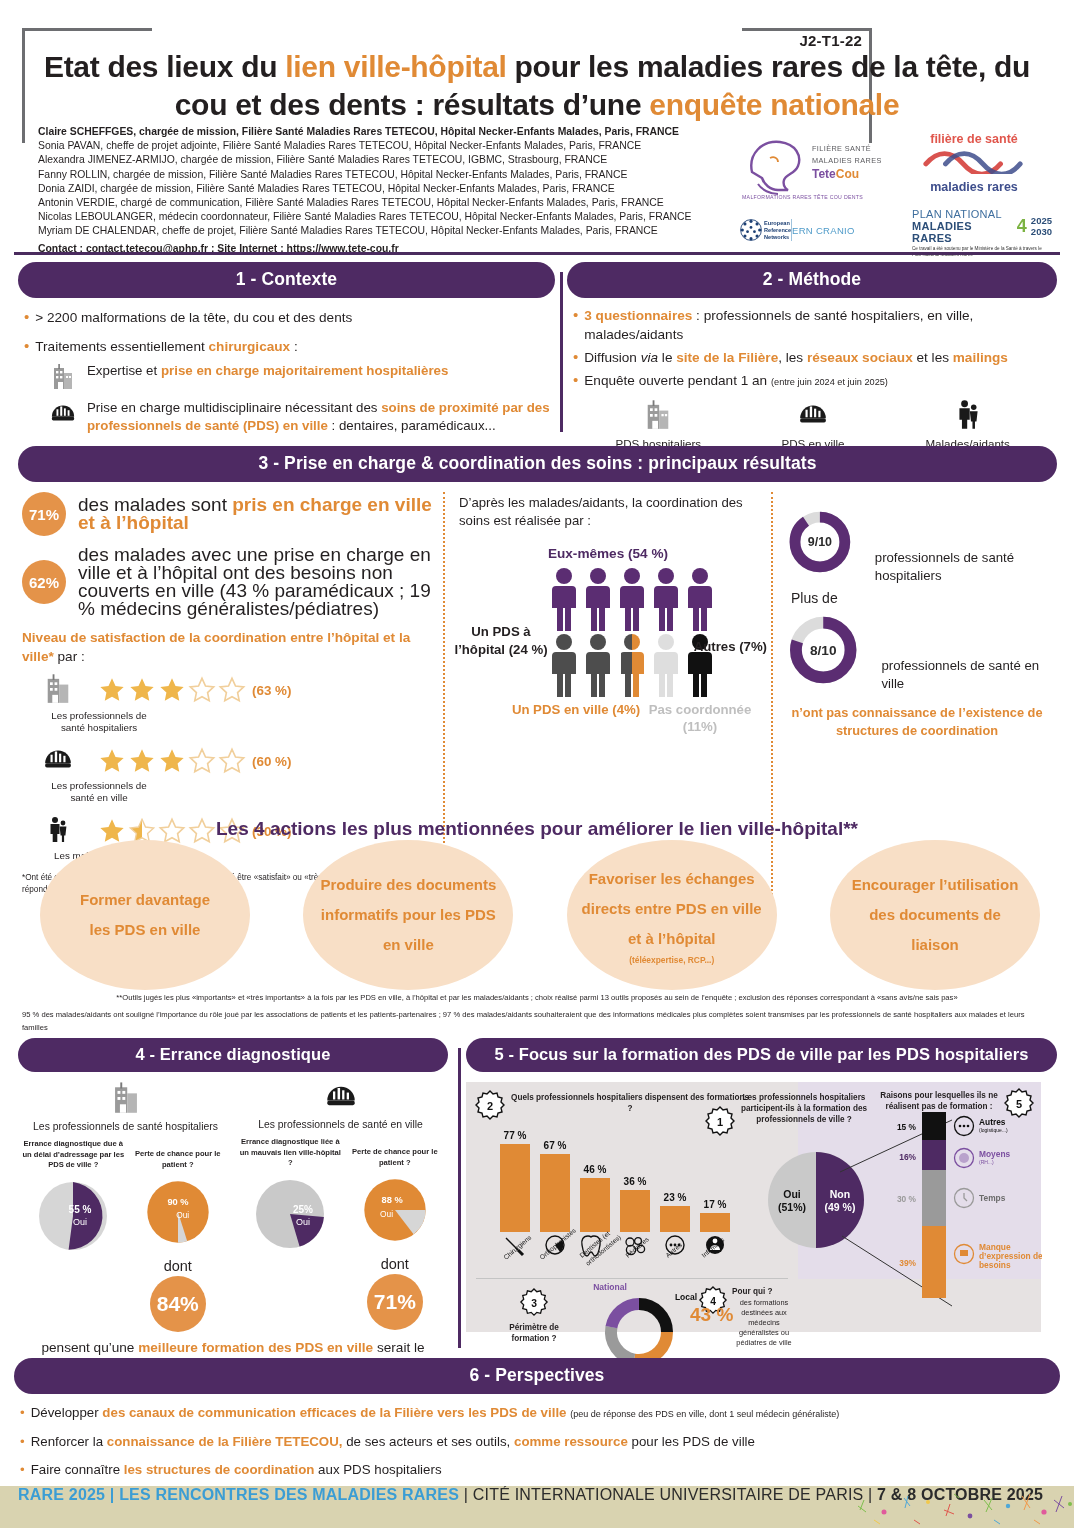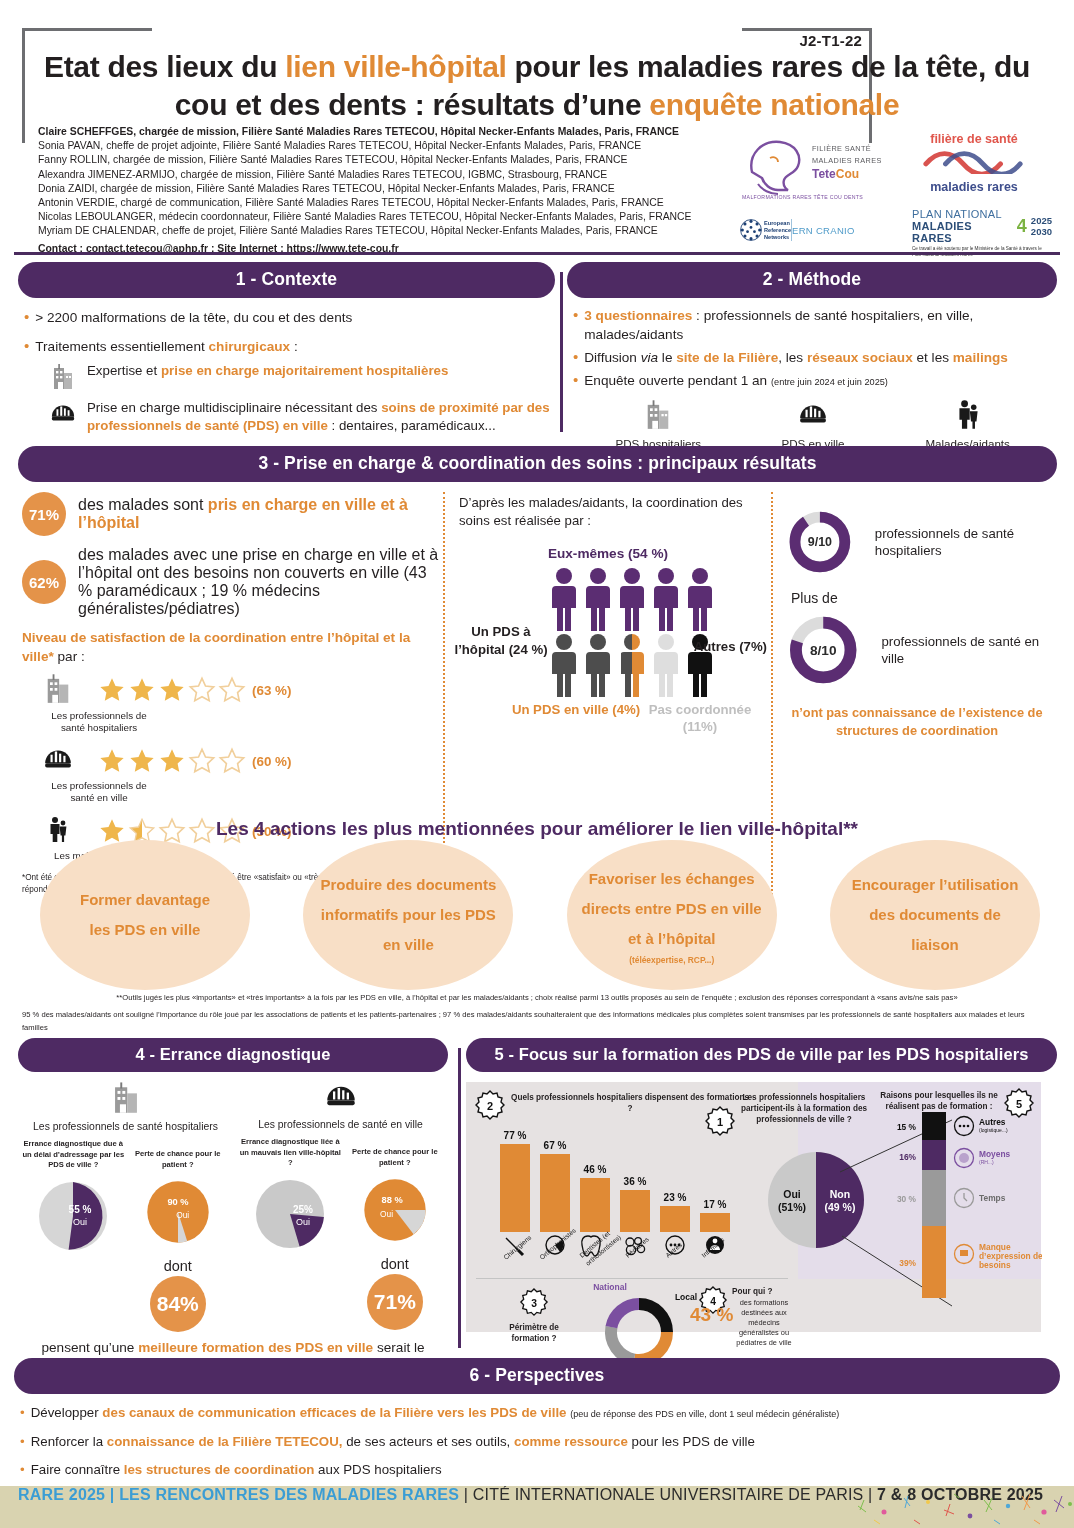--- a/index.html
+++ b/index.html
@@ -78,42 +78,42 @@
   .s3-left { width:425px; padding-left:4px; }
   .s3-mid { width:330px; padding:0 8px; border-left:2px dotted #E08A35; border-right:2px dotted #E08A35; }
   .s3-right { width:276px; padding-left:12px; }
 
   .stat-row { display:flex; align-items:center; gap:12px; margin-bottom:10px; }
   .stat-badge {
     width:44px; height:44px; border-radius:50%; background:#E49349;
     color:#fff; font-weight:700; font-size:15px;
     display:flex; align-items:center; justify-content:center; flex:0 0 44px;
   }
-  .stat-txt { font-size:16px; line-height:18px; }
+  .stat-txt { font-size:19px; line-height:18px; }
 
   .satis-head { font-size:13.6px; font-weight:700; color:#E08A35; line-height:19px; margin:6px 0 2px; }
   .satis-head .blk { color:#231f20; font-weight:400; }
 
   .star-row { display:flex; align-items:center; gap:4px; margin:6px 0 2px; }
   .star-ico { width:72px; text-align:center; }
   .star-cap { font-size:9.8px; line-height:12px; text-align:center; width:110px; margin-left:-20px; }
   .stars { width:150px; display:flex; gap:2px; }
   .pct { font-size:13.4px; font-weight:700; color:#E08A35; }
 
   .footnote { font-size:8.2px; line-height:11.5px; color:#231f20; margin-top:10px; }
 
   .mid-intro { font-size:13.2px; line-height:18px; padding:2px 6px 0; }
   .people-title { text-align:center; font-weight:700; font-size:13.6px; color:#4E2A63; margin-top:16px; }
   .people-wrap { position:relative; height:170px; }
   .lbl-left { position:absolute; left:0; top:62px; width:96px; text-align:center; font-weight:700; font-size:13.2px; line-height:18px; }
   .lbl-right { position:absolute; right:-4px; top:78px; font-weight:700; font-size:13.2px; }
   .lbl-btm-or { position:absolute; left:48px; top:140px; width:150px; text-align:center; font-weight:700; font-size:13.2px; color:#E08A35; line-height:17px; }
   .lbl-btm-gr { position:absolute; left:182px; top:140px; width:130px; text-align:center; font-weight:700; font-size:13.2px; color:#bfbfbf; line-height:17px; }
 
-  .donut-row { display:flex; align-items:center; gap:20px; margin-bottom:6px; }
+  .donut-row { display:flex; align-items:flex-end; gap:20px; margin-bottom:6px; }
   .donut-txt { font-size:13.2px; line-height:17.5px; }
   .plusde { font-size:14px; margin:4px 0 2px 6px; }
   .right-note { text-align:center; font-size:12.8px; font-weight:700; color:#E08A35; line-height:18px; margin-top:12px; }
 
   
   .actions-title {
     position:absolute; left:0; top:818px; width:1074px; text-align:center;
     font-size:19px; font-weight:700; color:#4E2A63;
   }
   .actions { position:absolute; left:40px; top:840px; width:1000px; height:150px; display:flex; justify-content:space-between; }
@@ -171,22 +171,22 @@
   <div class="corner-tr2"></div>
   <div class="poster-code">J2-T1-22</div>
 
   <div class="title">
     <span>Etat des lieux du </span><span class="hl">lien ville-hôpital</span><span> pour les maladies rares de la tête, du cou et des dents : résultats d’une </span><span class="hl">enquête nationale</span>
   </div>
 
   <div class="authors">
     <div class="a bold">Claire SCHEFFGES, chargée de mission, Filière Santé Maladies Rares TETECOU, Hôpital Necker-Enfants Malades, Paris, FRANCE</div>
     <div class="a">Sonia PAVAN, cheffe de projet adjointe, Filière Santé Maladies Rares TETECOU, Hôpital Necker-Enfants Malades, Paris, FRANCE</div>
+    <div class="a">Alexandra JIMENEZ-ARMIJO, chargée de mission, Filière Santé Maladies Rares TETECOU, IGBMC, Strasbourg, FRANCE</div>
     <div class="a">Fanny ROLLIN, chargée de mission, Filière Santé Maladies Rares TETECOU, Hôpital Necker-Enfants Malades, Paris, FRANCE</div>
-    <div class="a">Alexandra JIMENEZ-ARMIJO, chargée de mission, Filière Santé Maladies Rares TETECOU, IGBMC, Strasbourg, FRANCE</div>
     <div class="a">Donia ZAIDI, chargée de mission, Filière Santé Maladies Rares TETECOU, Hôpital Necker-Enfants Malades, Paris, FRANCE</div>
     <div class="a">Antonin VERDIE, chargé de communication, Filière Santé Maladies Rares TETECOU, Hôpital Necker-Enfants Malades, Paris, FRANCE</div>
     <div class="a">Nicolas LEBOULANGER, médecin coordonnateur, Filière Santé Maladies Rares TETECOU, Hôpital Necker-Enfants Malades, Paris, FRANCE</div>
     <div class="a">Myriam DE CHALENDAR, cheffe de projet, Filière Santé Maladies Rares TETECOU, Hôpital Necker-Enfants Malades, Paris, FRANCE</div>
     <div class="a bold" style="margin-top:3px;">Contact : contact.tetecou@aphp.fr ; Site Internet : https://www.tete-cou.fr</div>
   </div>
 
   <div class="logos">
 
     <div class="logo-tetecou">

